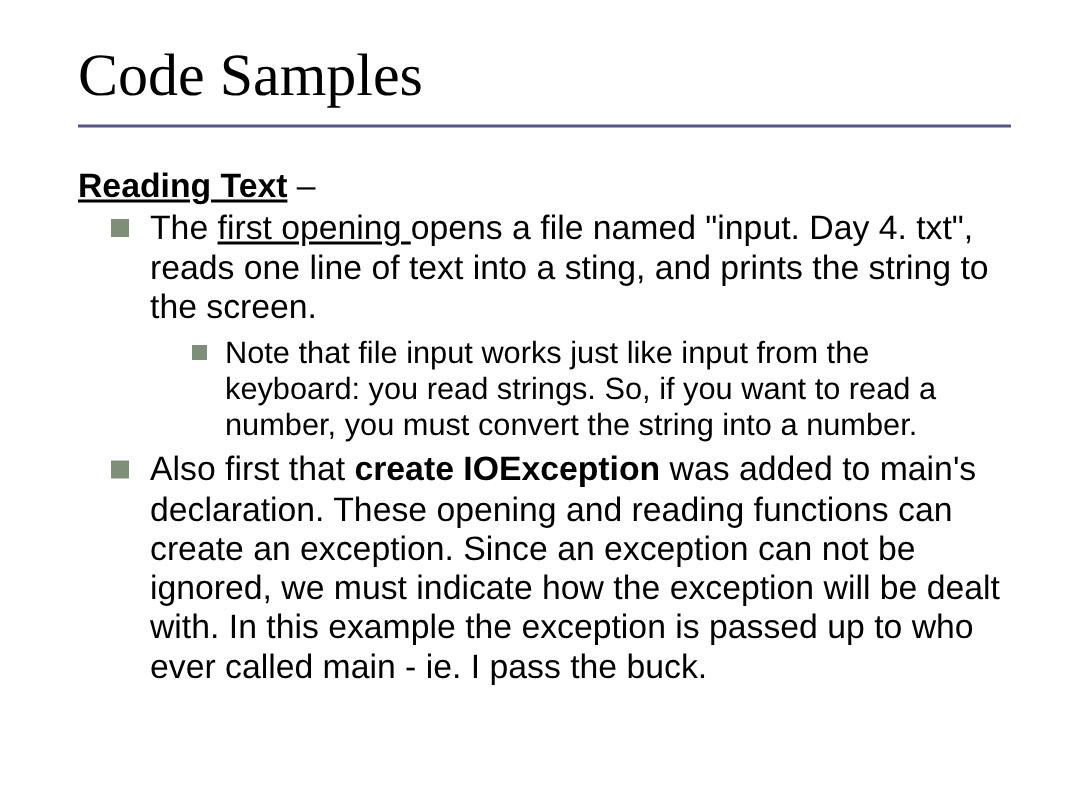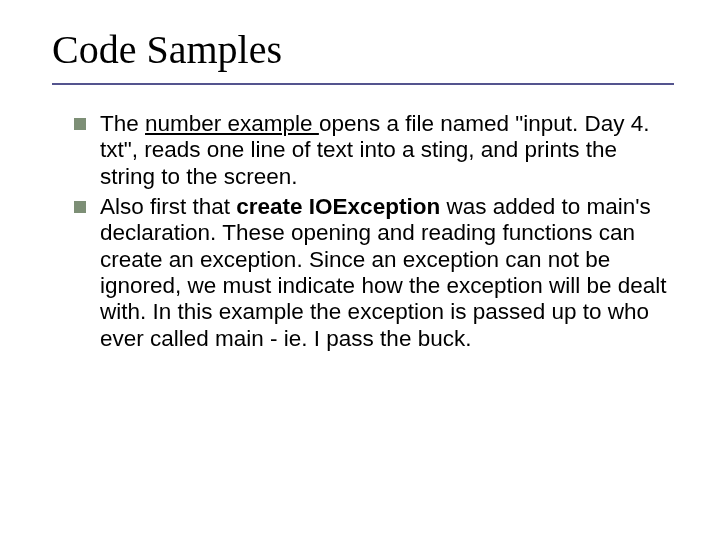--- a/index.html
+++ b/index.html
@@ -88,22 +88,30 @@
     text-decoration: underline;
   }
 </style>
 </head>
 <body>
 
 <div class="slide">
   <h1 class="title">Code Samples</h1>
   <hr class="rule">
   <div class="content">
+    <div>
+      <span class="subhead">Reading Text</span><span class="dash"> –</span>
+    </div>
     <ul class="lvl1">
       <li>
-        <span>The </span><span class="link">number example </span><span>opens a file named "input. Day 4. txt", reads one line of text into a sting, and prints the string to the screen.</span>
+        <span>The </span><span class="link">first opening </span><span>opens a file named "input. Day 4. txt", reads one line of text into a sting, and prints the string to the screen.</span>
+        <ul class="lvl2">
+          <li>
+            <span>Note that file input works just like input from the keyboard: you read strings. So, if you want to read a number, you must convert the string into a number.</span>
+          </li>
+        </ul>
       </li>
       <li>
         <span>Also first that </span><b>create IOException</b><span> was added to main's declaration. These opening and reading functions can create an exception. Since an exception can not be ignored, we must indicate how the exception will be dealt with. In this example the exception is passed up to who ever called main - ie. I pass the buck.</span>
       </li>
     </ul>
   </div>
 </div>
 
 </body></html>

